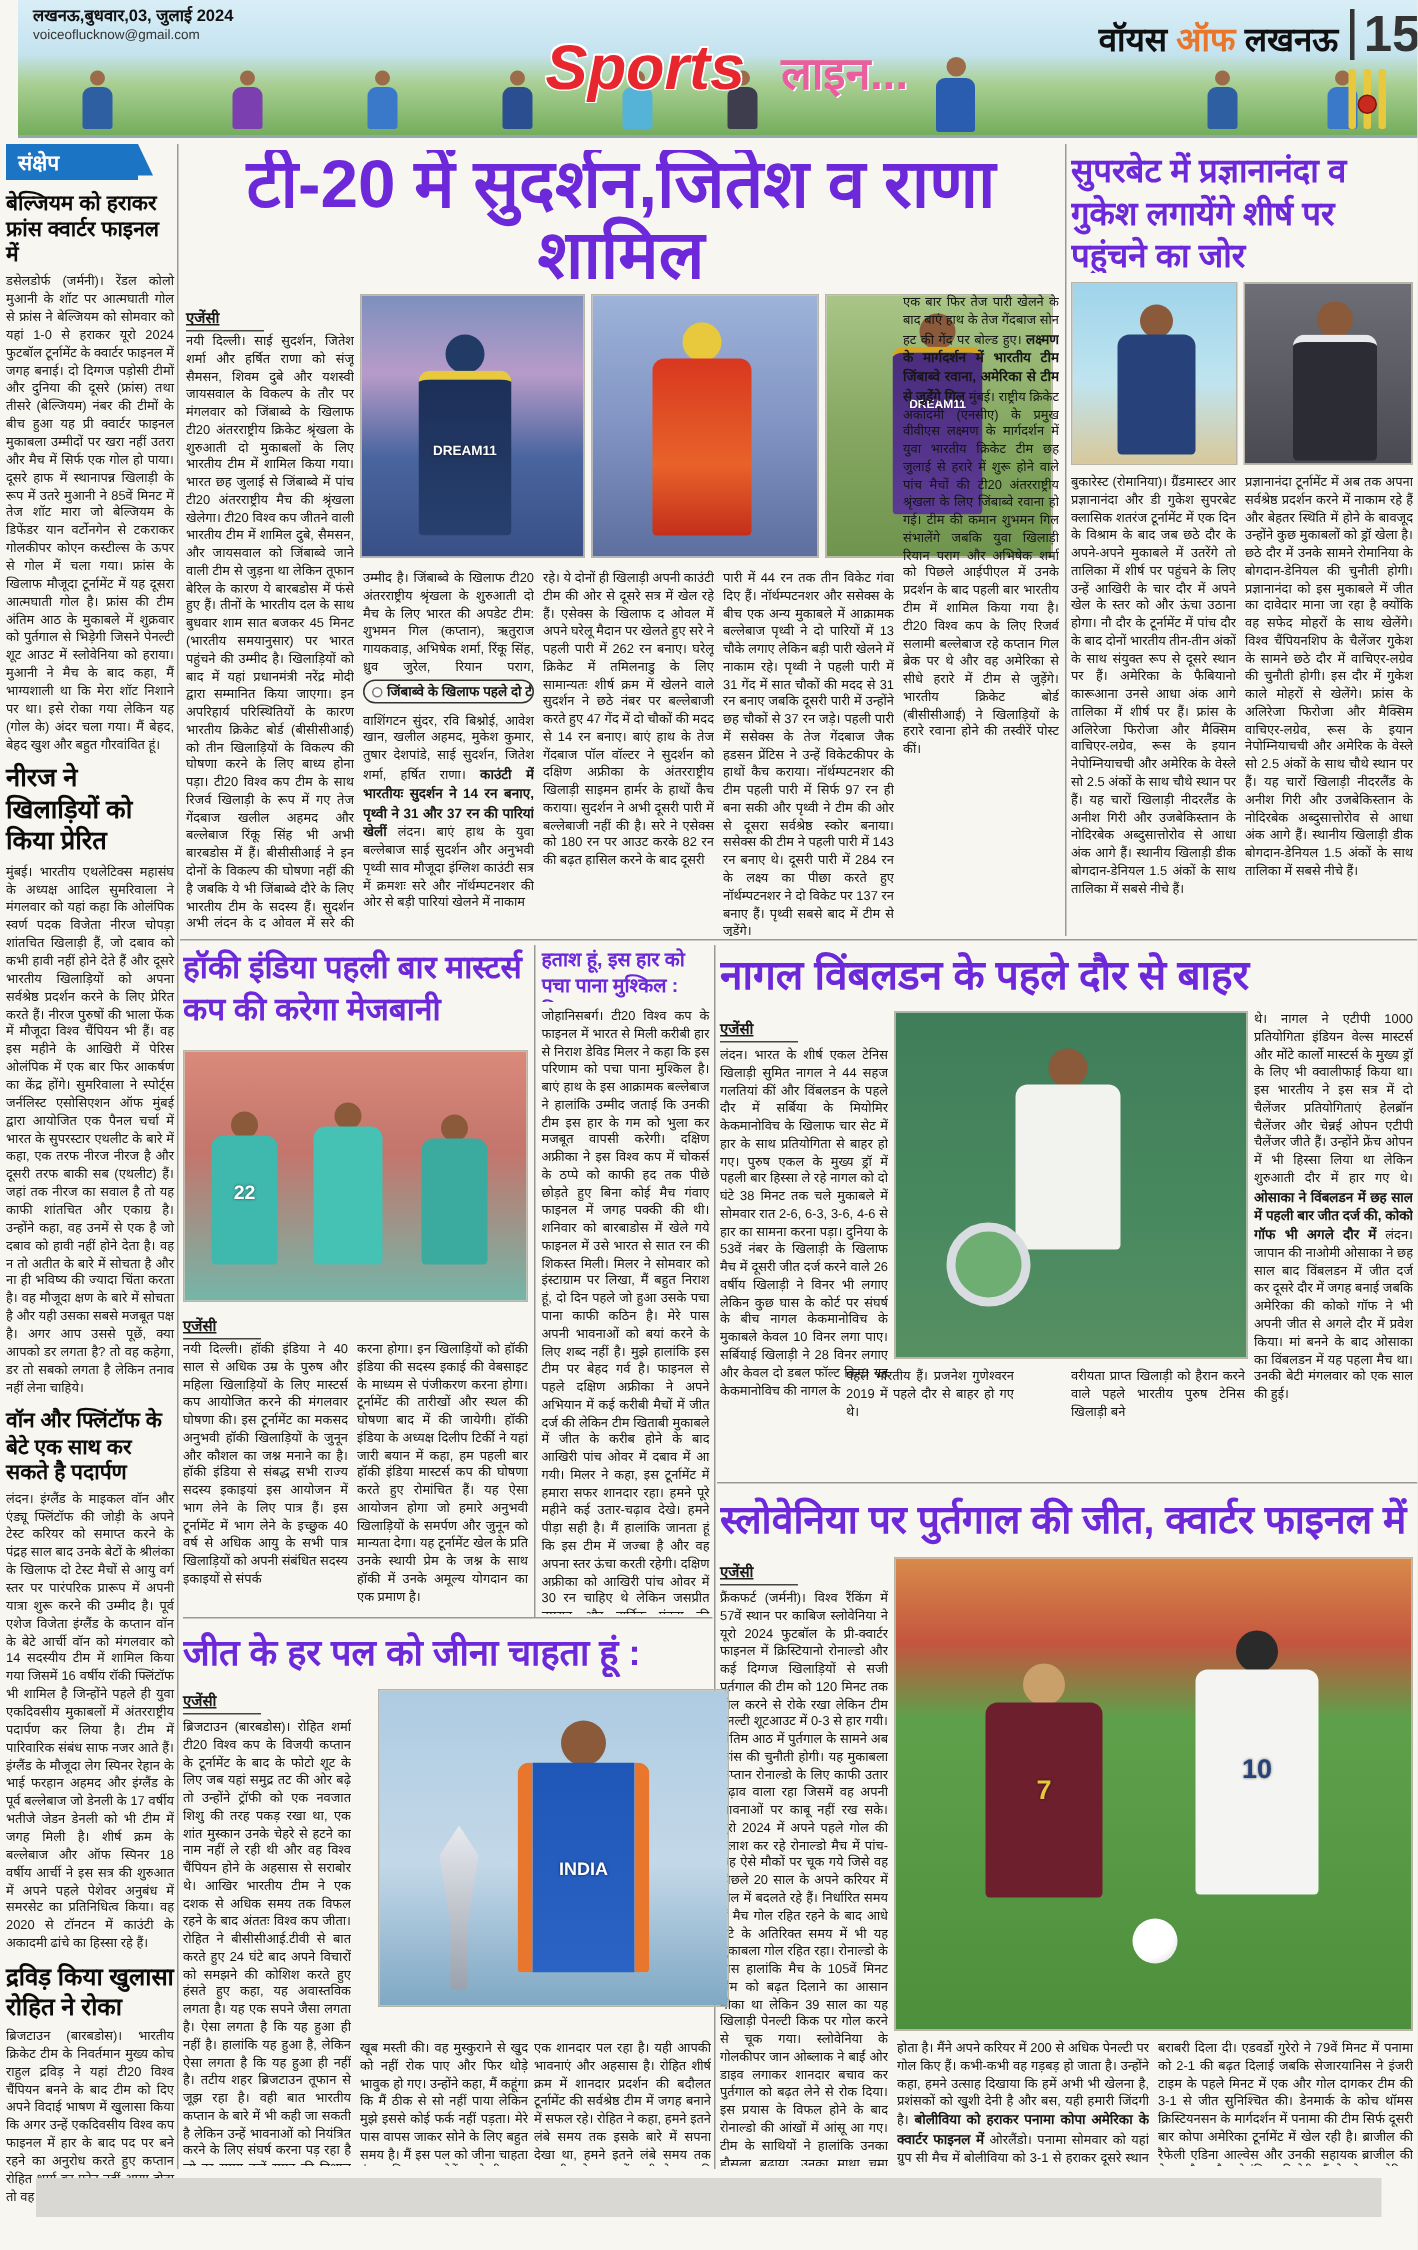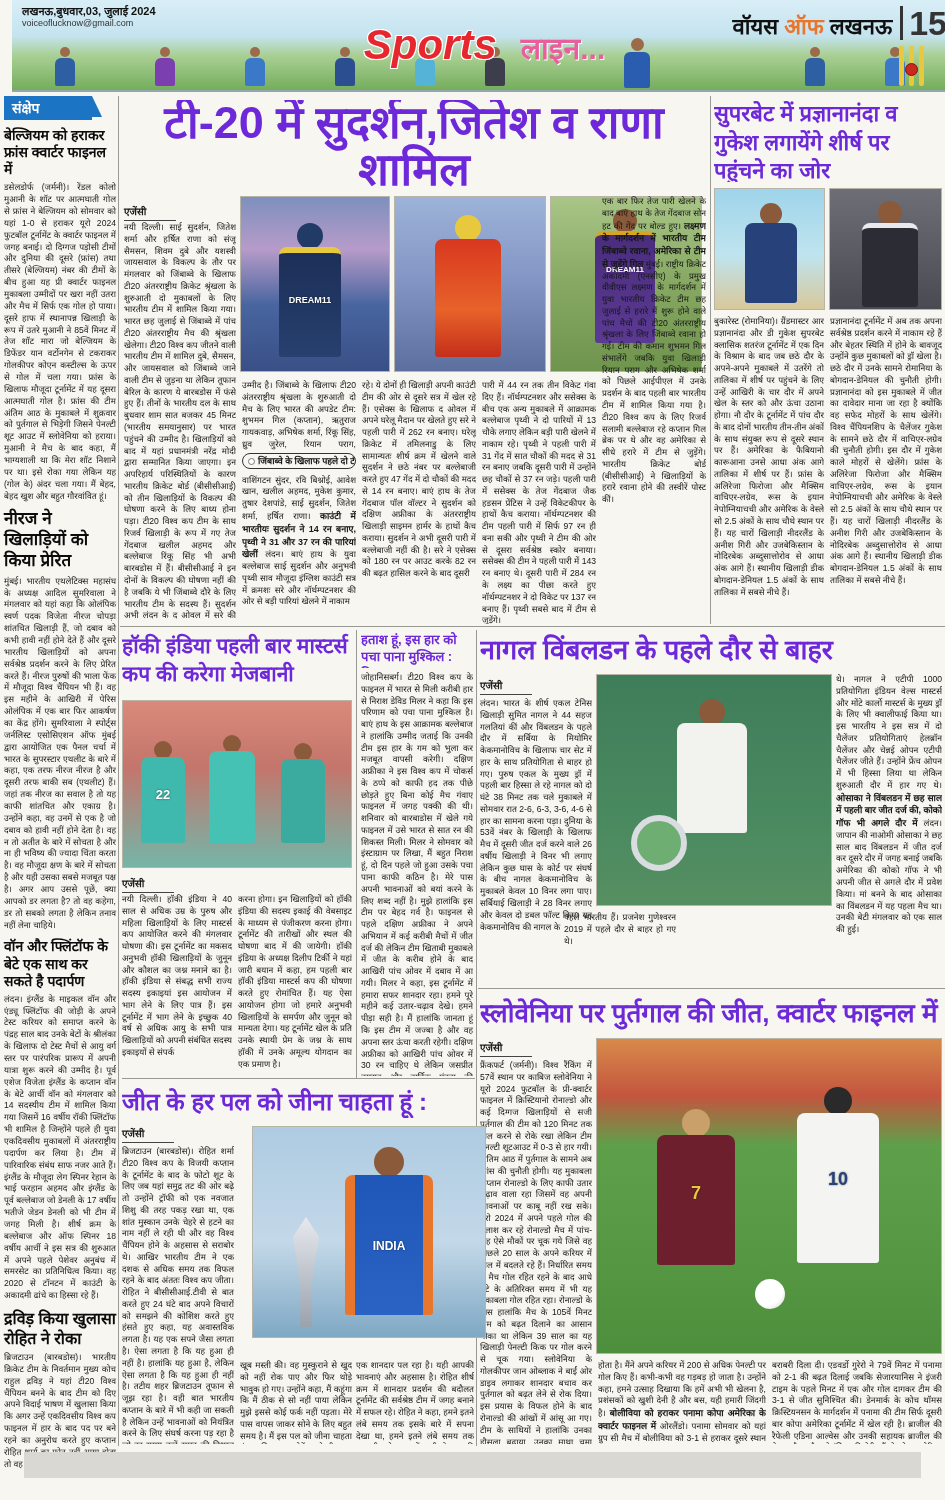--- a/index.html
+++ b/index.html
@@ -28,21 +28,21 @@
   .fig .b { width:20px; height:28px; border-radius:6px 6px 2px 2px; margin:1px auto 0; }
   .stumps { position:absolute; right:28px; bottom:4px; width:34px; height:44px; z-index:2; }
   .stumps i { position:absolute; bottom:0; width:5px; height:40px; background:#e8c93e; border-radius:2px; }
   .stumps .ball { position:absolute; left:10px; bottom:10px; width:13px; height:13px; border-radius:50%;
                   background:#c92a1e; border:1px solid #7e140c; }
 
   
   .txt { position:absolute; font-size:8.6px; line-height:1.37; text-align:justify; color:#161616; overflow:hidden; }
   .txt b { font-size:9px; }
   .byline { position:absolute; font-size:10px; font-weight:bold; border-bottom:1px solid #444;
-            padding-bottom:2px; width:52px; }
+            padding-bottom:2px; width:52px;text-decoration:underline; }
   .vrule { position:absolute; width:1px; background:#9a9a95; }
   .hrule { position:absolute; height:1px; background:#9a9a95; }
   .headline { position:absolute; font-weight:800; color:#6d28d9; overflow:hidden; }
   .inset { display:inline-block; border:1.5px solid #333; border-radius:9px; padding:1px 5px; margin:2px 0;
            font-weight:bold; font-size:9px; white-space:nowrap; overflow:hidden; max-width:100%; }
   .inset .dot { display:inline-block; width:7px; height:7px; border:1.5px solid #777; border-radius:50%;
                 margin-right:3px; vertical-align:middle; background:#fff; }
 
   
   .briefs { position:absolute; left:4px; top:96px; width:112px; }
@@ -235,20 +235,21 @@
   <div class="byline" style="left:480px;top:678px">एजेंसी</div>
   <div class="txt" style="left:480px;top:698px;width:112px;height:286px">लंदन। भारत के शीर्ष एकल टेनिस खिलाड़ी सुमित नागल ने 44 सहज गलतियां कीं और विंबलडन के पहले दौर में सर्बिया के मियोमिर केकमानोविच के खिलाफ चार सेट में हार के साथ प्रतियोगिता से बाहर हो गए। पुरुष एकल के मुख्य ड्रॉ में पहली बार हिस्सा ले रहे नागल को दो घंटे 38 मिनट तक चले मुकाबले में सोमवार रात 2-6, 6-3, 3-6, 4-6 से हार का सामना करना पड़ा। दुनिया के 53वें नंबर के खिलाड़ी के खिलाफ मैच में दूसरी जीत दर्ज करने वाले 26 वर्षीय खिलाड़ी ने विनर भी लगाए लेकिन कुछ घास के कोर्ट पर संघर्ष के बीच नागल केकमानोविच के मुकाबले केवल 10 विनर लगा पाए। सर्बियाई खिलाड़ी ने 28 विनर लगाए और केवल दो डबल फॉल्ट किए। यह केकमानोविच की नागल के</div>
   <div class="photo" style="left:596px;top:674px;width:236px;height:232px;background:linear-gradient(#3f7d5a 0%,#49895f 60%,#568f62 100%)">
     <div class="person" style="left:80px;top:24px">
       <div class="head" style="width:26px;height:26px"></div>
       <div class="torso" style="width:70px;height:110px;background:#f2f2ee"></div>
     </div>
     <div style="position:absolute;left:34px;top:140px;width:56px;height:56px;border:6px solid #d9dce0;border-radius:50%;background:#6fae72"></div>
   </div>
   <div class="txt" style="left:564px;top:912px;width:112px;height:72px">पहले भारतीय हैं। प्रजनेश गुणेश्वरन 2019 में पहले दौर से बाहर हो गए थे।</div>
+  <div class="txt" style="left:714px;top:912px;width:116px;height:72px">वरीयता प्राप्त खिलाड़ी को हैरान करने वाले पहले भारतीय पुरुष टेनिस खिलाड़ी बने</div>
   <div class="txt" style="left:836px;top:674px;width:106px;height:310px">
     <span>थे। नागल ने एटीपी 1000 प्रतियोगिता इंडियन वेल्स मास्टर्स और मोंटे कार्लो मास्टर्स के मुख्य ड्रॉ के लिए भी क्वालीफाई किया था। इस भारतीय ने इस सत्र में दो चैलेंजर प्रतियोगिताएं हेलब्रॉन चैलेंजर और चेन्नई ओपन एटीपी चैलेंजर जीते हैं। उन्होंने फ्रेंच ओपन में भी हिस्सा लिया था लेकिन शुरुआती दौर में हार गए थे।</span>
     <b>ओसाका ने विंबलडन में छह साल में पहली बार जीत दर्ज की, कोको गॉफ भी अगले दौर में</b>
     <span>लंदन। जापान की नाओमी ओसाका ने छह साल बाद विंबलडन में जीत दर्ज कर दूसरे दौर में जगह बनाई जबकि अमेरिका की कोको गॉफ ने भी अपनी जीत से अगले दौर में प्रवेश किया। मां बनने के बाद ओसाका का विंबलडन में यह पहला मैच था। उनकी बेटी मंगलवार को एक साल की हुई।</span>
   </div>
 
   <div class="hrule" style="left:478px;top:988px;width:467px"></div>
 
   <div class="headline" style="left:480px;top:994px;width:462px;height:38px;font-size:26px;text-align:left">स्लोवेनिया पर पुर्तगाल की जीत, क्वार्टर फाइनल में</div>
   <div class="byline" style="left:480px;top:1040px">एजेंसी</div>

